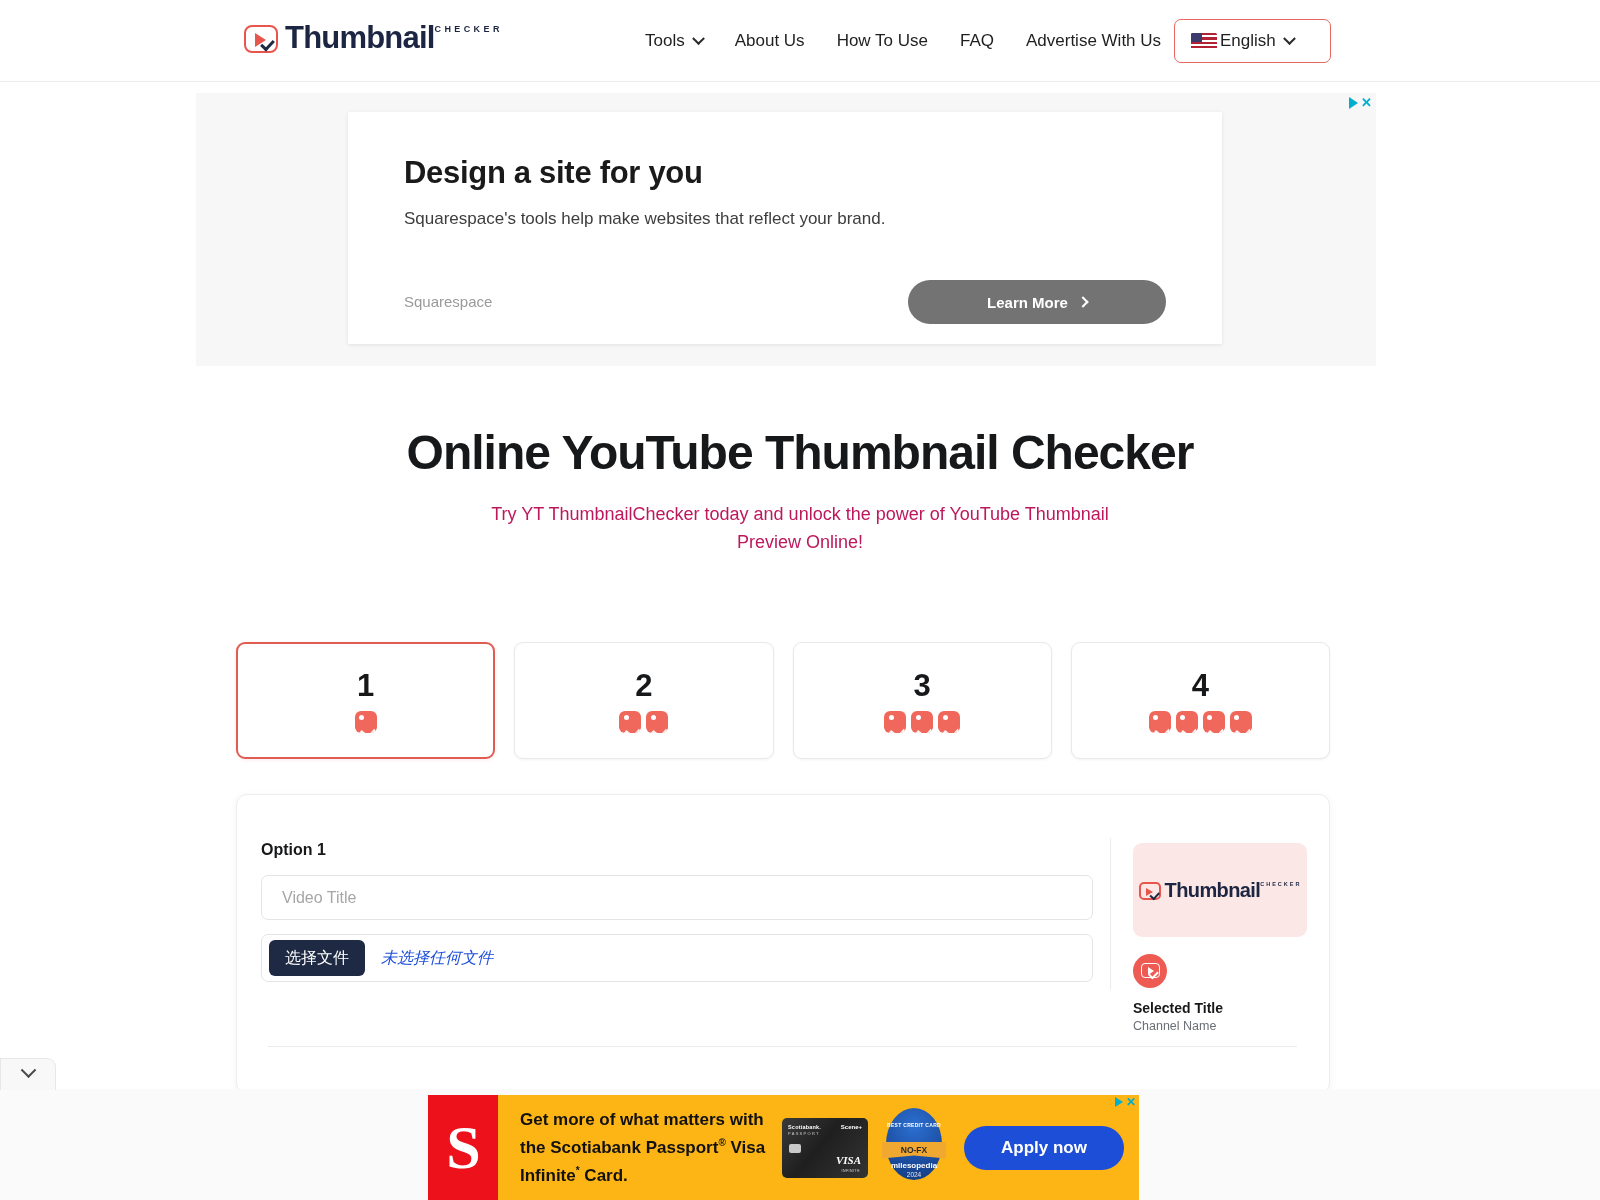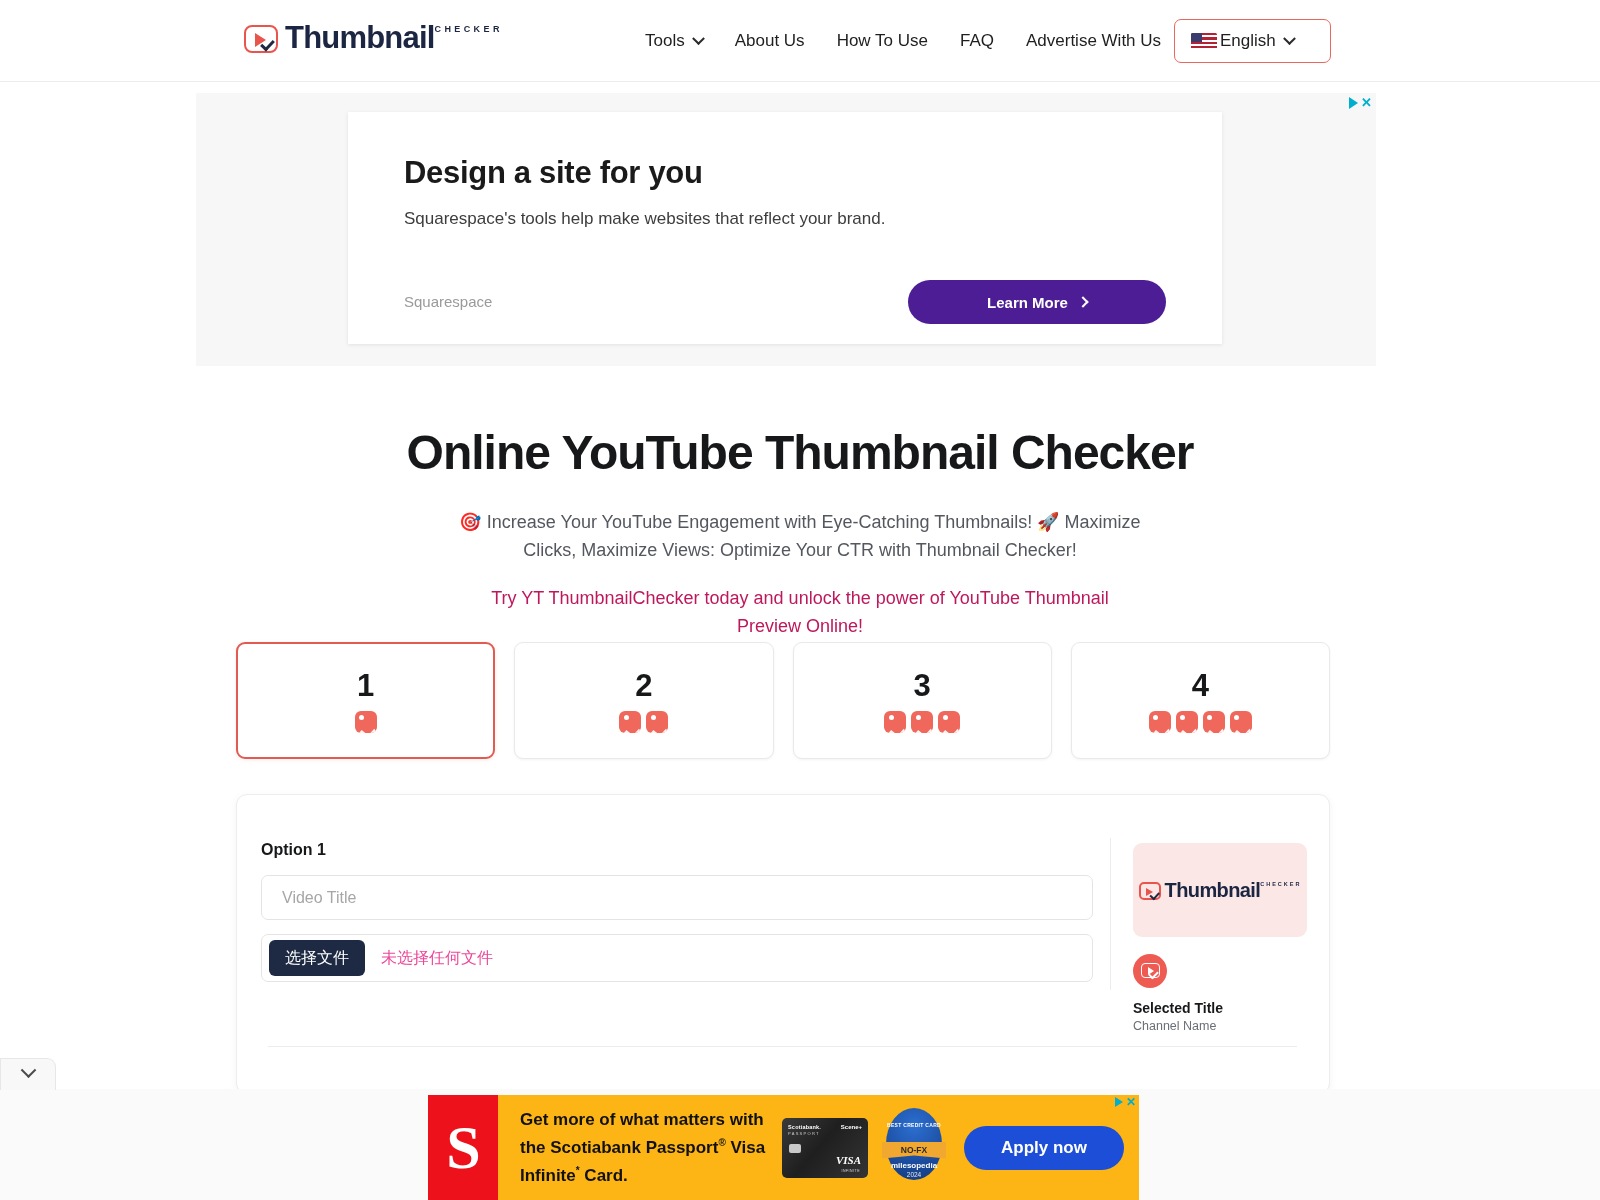--- a/index.html
+++ b/index.html
@@ -72,21 +72,21 @@
   .topad-card {
     position: absolute; left: 152px; top: 19px;
     width: 874px; height: 232px;
     background: #fff; box-shadow: 0 1px 4px rgba(0,0,0,.09);
   }
   .topad-h  { position: absolute; left: 56px; top: 43px; font-size: 31px; font-weight: 700; color: #1a1a1a; letter-spacing: -.3px; }
   .topad-p  { position: absolute; left: 56px; top: 97px; font-size: 17px; color: #3d3d3d; }
   .topad-brand { position: absolute; left: 56px; bottom: 34px; font-size: 15px; color: #9a9a9a; }
   .topad-btn {
     position: absolute; right: 56px; bottom: 20px;
-    width: 258px; height: 44px; border-radius: 23px; background: #4c1d95;
+    width: 258px; height: 44px; border-radius: 23px; background: #737373;
     color: #fff; font-size: 15px; font-weight: 600;
     display: flex; align-items: center; justify-content: center; gap: 11px; cursor: pointer;
   }
   .topad-btn .ar { width: 8px; height: 8px; border-right: 2px solid #fff; border-top: 2px solid #fff; transform: rotate(45deg); }
 
   
   .hero { position: absolute; top: 425px; left: 0; width: 1600px; text-align: center; }
   .hero h1 { font-size: 48px; font-weight: 700; color: #17181a; letter-spacing: -1px; }
   .hero-sub { margin: 28px auto 0; width: 700px; font-size: 18px; line-height: 28px; color: #54585e; }
   .hero-sub2 { margin: 20px auto 0; width: 660px; font-size: 18px; line-height: 28px; color: #be185d; }
@@ -127,21 +127,21 @@
   .inp::placeholder { color: #a6a6a6; }
   .filerow {
     margin-top: 14px; width: 832px; height: 48px;
     border: 1px solid #e4e4e4; border-radius: 7px; background: #fff;
     display: flex; align-items: center; padding-left: 7px; gap: 16px;
   }
   .filebtn {
     height: 36px; padding: 0 16px; border-radius: 6px; background: #1E2A44; color: #fff;
     font-size: 16px; display: flex; align-items: center; cursor: pointer;
   }
-  .filename { font-size: 16px; color: #ec4899; }
+  .filename { font-size: 16px; color: #1d4ed8; font-style: italic; }
   .vdiv { position: absolute; left: 1110px; top: 838px; width: 1px; height: 152px; background: #ececec; }
   .hdiv { position: absolute; left: 268px; top: 1046px; width: 1029px; height: 1px; background: #ececec; }
 
   .preview { position: absolute; left: 1133px; top: 843px; width: 174px; }
   .thumb {
     width: 174px; height: 94px; border-radius: 9px;
     background: #FBE7E6;
     display: flex; align-items: center; justify-content: center;
   }
   .thumb .logo-mark { width: 22px; height: 18px; border-width: 2px; border-radius: 5px; }
@@ -269,21 +269,20 @@
     <div class="topad-brand">Squarespace</div>
     <div class="topad-btn">
       <span>Learn More</span>
       <span class="ar"></span>
     </div>
   </div>
 </div>
 
 <div class="hero">
   <h1>Online YouTube Thumbnail Checker</h1>
-  <p class="hero-sub">🎯 Increase Your YouTube Engagement with Eye-Catching Thumbnails! 🚀 Maximize Clicks, Maximize Views: Optimize Your CTR with Thumbnail Checker!</p>
   <p class="hero-sub2">Try YT ThumbnailChecker today and unlock the power of YouTube Thumbnail Preview Online!</p>
 </div>
 
 <div class="cards">
   <div class="card sel">
     <div class="card-num">1</div>
     <div class="icons">
       <span class="imgicon"></span>
     </div>
   </div>

